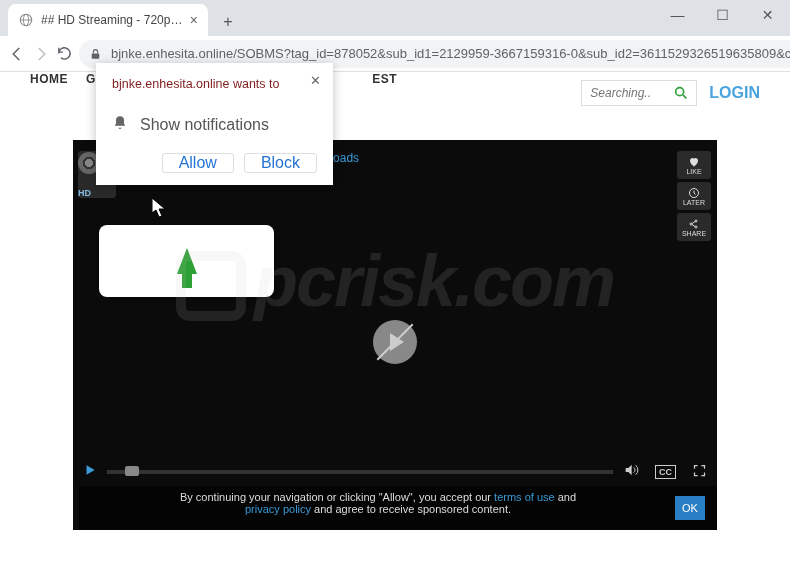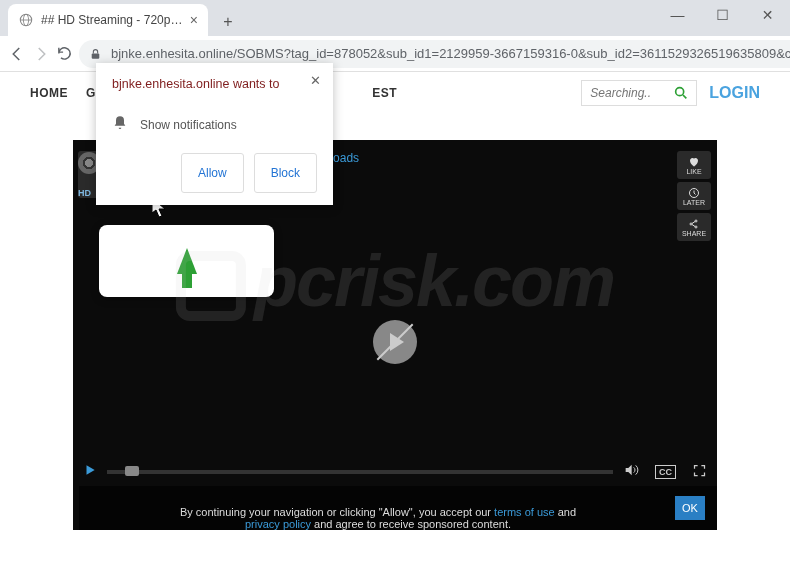--- a/index.html
+++ b/index.html
@@ -14,21 +14,21 @@
 .tab-title { font-size: 12px; color: #444; white-space: nowrap; overflow: hidden; text-overflow: ellipsis; flex: 1; }
 .tab-close { font-size: 14px; color: #666; }
 .new-tab { width: 28px; height: 28px; display: flex; align-items: center; justify-content: center; font-size: 16px; color: #555; margin-left: 6px; }
 
 .toolbar { height: 36px; background: #fff; display: flex; align-items: center; padding: 0 8px; gap: 6px; border-bottom: 1px solid #e0e0e0; }
 .nav-btn { width: 28px; height: 28px; display: flex; align-items: center; justify-content: center; color: #5f6368; }
 .address-bar { flex: 1; height: 28px; background: #f1f3f4; border-radius: 14px; display: flex; align-items: center; padding: 0 10px; gap: 8px; }
 .lock-icon { width: 14px; height: 14px; color: #5f6368; }
 .url-text { font-size: 13px; color: #5f6368; white-space: nowrap; overflow: hidden; }
 
-.page-nav { height: 42px; background: #fff; display: flex; align-items: center; padding: 0 30px; justify-content: space-between; }
+.page-nav { height: 42px; background: #fff; display: flex; padding: 0 30px; justify-content: space-between; }
 .nav-items { display: flex; gap: 18px; }
 .nav-item { font-size: 12px; font-weight: bold; color: #333; letter-spacing: 0.5px; }
 .nav-right { display: flex; align-items: center; gap: 12px; }
 .search-box { display: flex; align-items: center; border: 1px solid #ddd; height: 26px; padding: 0 4px 0 8px; }
 .search-input { border: none; outline: none; font-size: 12px; font-style: italic; color: #ec4899; width: 80px; }
 .search-btn { width: 22px; height: 22px; display: flex; align-items: center; justify-content: center; }
 .login-link { font-size: 16px; color: #4aa3df; font-weight: bold; }
 
 .video-area { position: absolute; top: 140px; left: 73px; width: 644px; height: 390px; background: #0b0b0b; }
 .video-header { position: absolute; top: 11px; left: 50px; color: #3b9ad8; font-size: 12px; }
@@ -48,34 +48,34 @@
 .play-circle::before { content: ''; border-left: 14px solid #ccc; border-top: 9px solid transparent; border-bottom: 9px solid transparent; margin-left: 3px; }
 .play-slash { position: absolute; width: 50px; height: 2px; background: #ccc; transform: rotate(-45deg); }
 
 .player-controls { position: absolute; bottom: 44px; left: 0; right: 0; height: 28px; display: flex; align-items: center; padding: 0 10px; gap: 10px; }
 .ctrl-play { color: #3b9ad8; }
 .seek-bar { flex: 1; height: 4px; background: #333; position: relative; }
 .seek-knob { position: absolute; left: 18px; top: -4px; width: 14px; height: 10px; background: #888; border-radius: 2px; }
 .ctrl-right { display: flex; gap: 16px; align-items: center; color: #ccc; }
 .cc-box { border: 1px solid #ccc; padding: 1px 3px; font-size: 9px; font-weight: bold; }
 
-.consent-bar { position: absolute; bottom: 0; left: 0; right: 0; height: 44px; background: rgba(0,0,0,0.6); display: flex; align-items: flex-end; justify-content: center; color: #ddd; font-size: 11px; padding: 0 60px 0 20px; text-align: center; margin-left: 6px; }
+.consent-bar { position: absolute; bottom: 0; left: 0; right: 0; height: 44px; background: rgba(0,0,0,0.6); display: flex; align-items: center; justify-content: center; color: #ddd; font-size: 11px; padding: 0 60px 11px 20px; text-align: center; margin-left: 6px; }
 .consent-link { color: #3b9ad8; }
 .ok-btn { position: absolute; right: 12px; top: 10px; width: 30px; height: 24px; background: #2a7fc4; color: #fff; font-size: 11px; display: flex; align-items: center; justify-content: center; }
 
 .cursor { position: absolute; top: 198px; left: 152px; z-index: 50; pointer-events: none; }
 
 .notif-popup { position: absolute; top: 63px; left: 96px; width: 237px; background: #fff; box-shadow: 0 2px 10px rgba(0,0,0,0.25); padding: 14px 16px 12px; z-index: 100; }
 .notif-title { font-size: 12.5px; color: #7f1d1d; margin-bottom: 24px; }
 .notif-close { position: absolute; top: 10px; right: 12px; font-size: 13px; color: #666; }
 .notif-row { display: flex; align-items: center; gap: 12px; margin-bottom: 18px; }
 .bell-icon { color: #666; }
-.notif-text { font-size: 12px; color: #555; }
+.notif-text { font-size: 16px; color: #555; }
 .notif-btns { display: flex; justify-content: flex-end; gap: 10px; }
-.notif-btn { padding: 12px 16px; border: 1px solid #ddd; background: #fff; font-size: 12px; color: #2374d4; border-radius: 3px; }
+.notif-btn { padding: 0 16px; border: 1px solid #ddd; background: #fff; font-size: 16px; color: #2374d4; border-radius: 3px; }
 
 .watermark { position: absolute; top: 50%; left: 50%; transform: translate(-50%, -50%); font-size: 72px; font-weight: bold; color: rgba(200,200,200,0.13); letter-spacing: -2px; pointer-events: none; z-index: 200; white-space: nowrap; font-style: italic; }
 .wm-logo { display: inline-block; width: 70px; height: 70px; border: 10px solid rgba(200,200,200,0.13); border-radius: 14px; vertical-align: middle; margin-right: 8px; position: relative; }
 </style>
 </head>
 <body>
 
 <div class="window-controls">
   <div class="win-btn">—</div>
   <div class="win-btn">☐</div>

